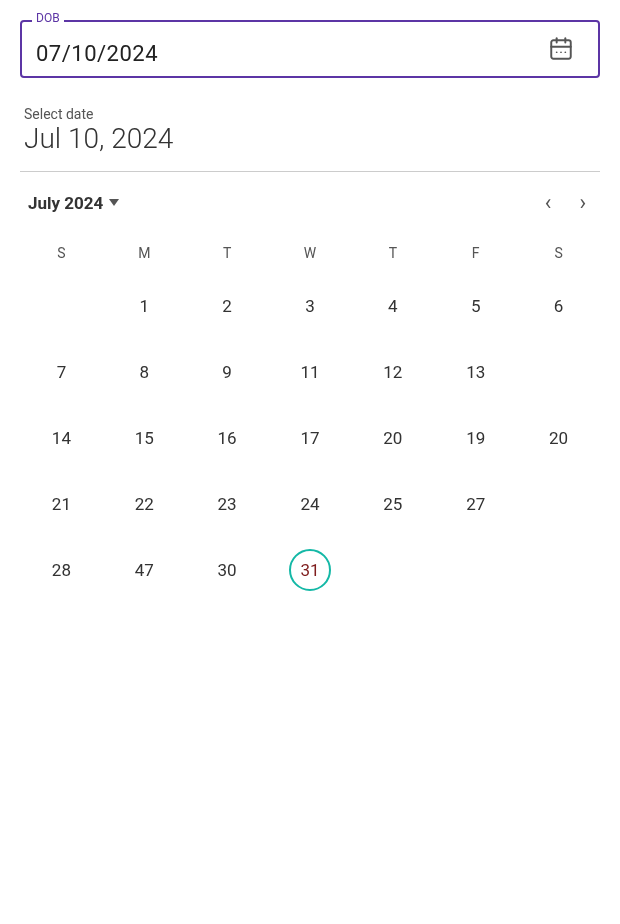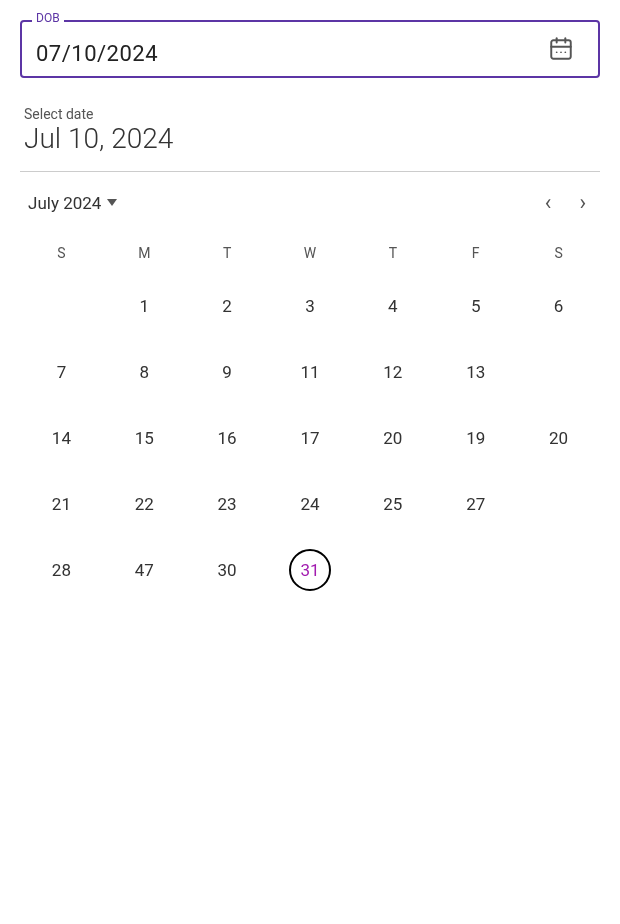--- a/index.html
+++ b/index.html
@@ -95,21 +95,21 @@
 
     .month-year-btn {
       display: flex;
       align-items: center;
       gap: 6px;
       background: none;
       border: none;
       cursor: pointer;
       font-size: 17px;
       color: #333;
-      font-weight: 400;
+      font-weight: 700;
     }
 
     .chevron-down {
       width: 0;
       height: 0;
       border-left: 5px solid transparent;
       border-right: 5px solid transparent;
       border-top: 7px solid #555;
     }
 
@@ -184,22 +184,22 @@
       justify-content: center;
       border-radius: 50%;
     }
 
     .calendar-day.selected .day-inner {
       background: #5c35a5;
       color: #fff;
     }
 
     .calendar-day.today-outline .day-inner {
-      border: 2px solid #000000;
-      color: #a21caf;
+      border: 2px solid #14b8a6;
+      color: #7f1d1d;
     }
   </style>
 </head>
 <body>
 
 <div class="dob-field-wrapper">
   <span class="dob-label">DOB</span>
   <div class="dob-input-row">
     <span class="dob-value">07/10/2024</span>
     <button class="calendar-icon-btn">

